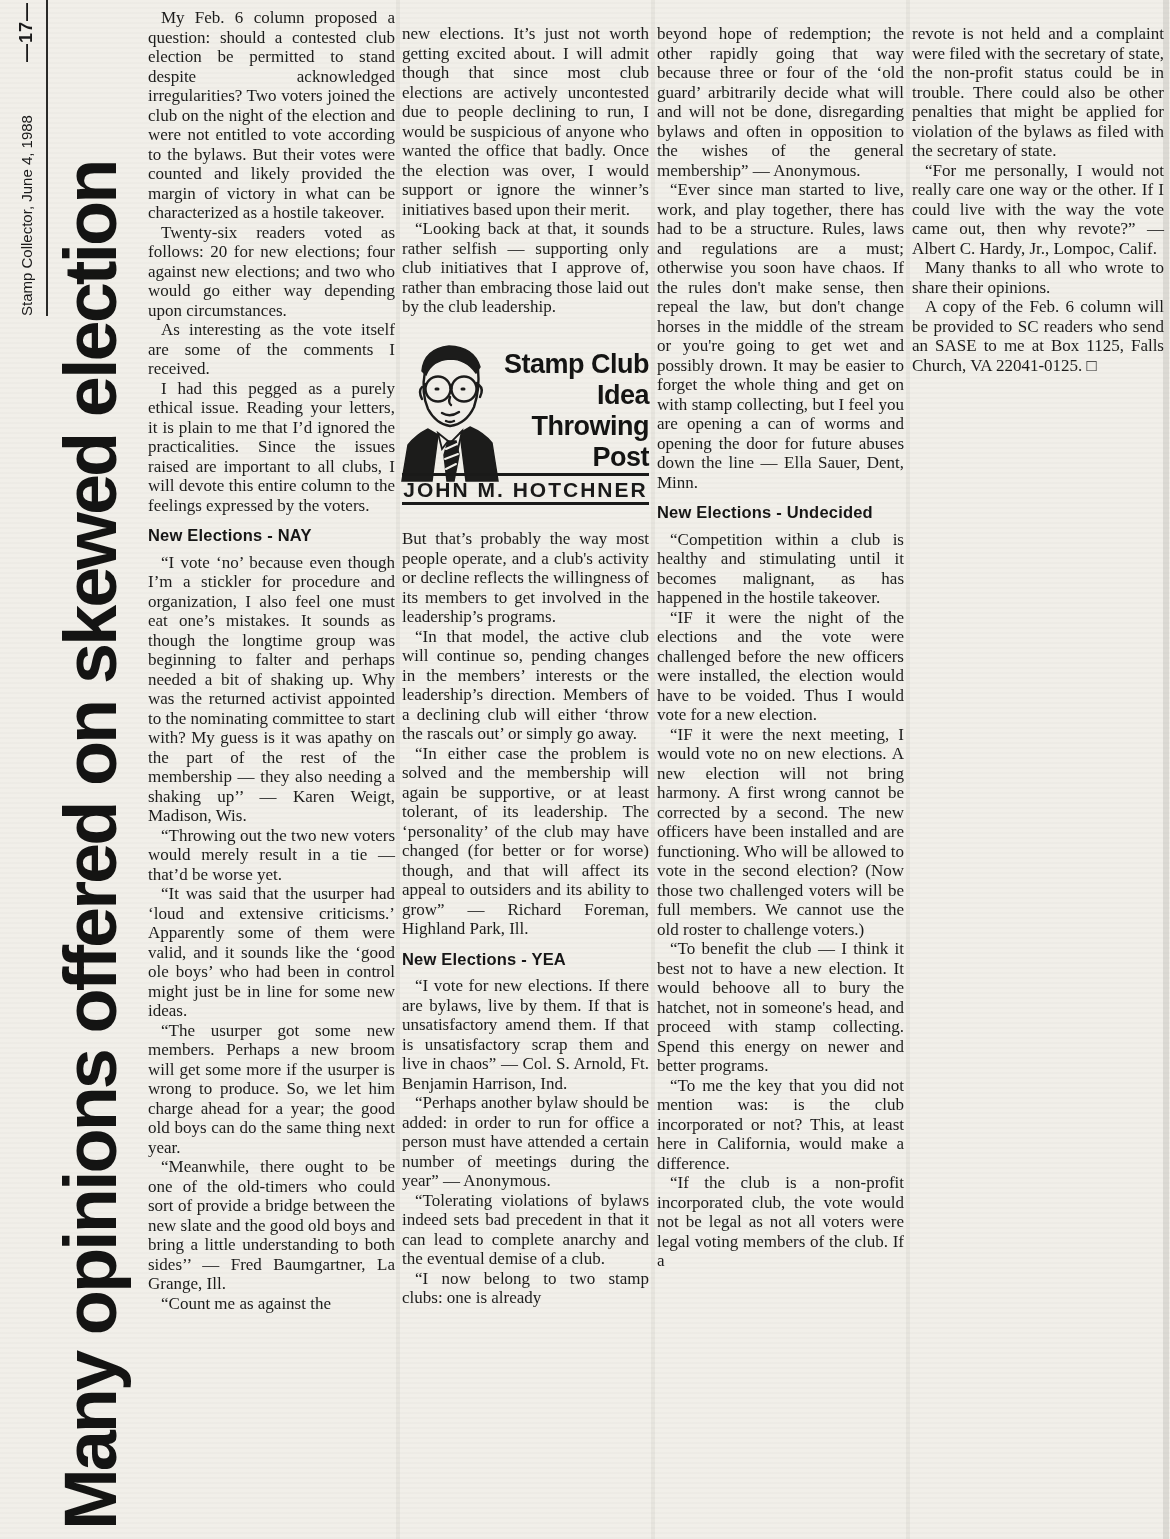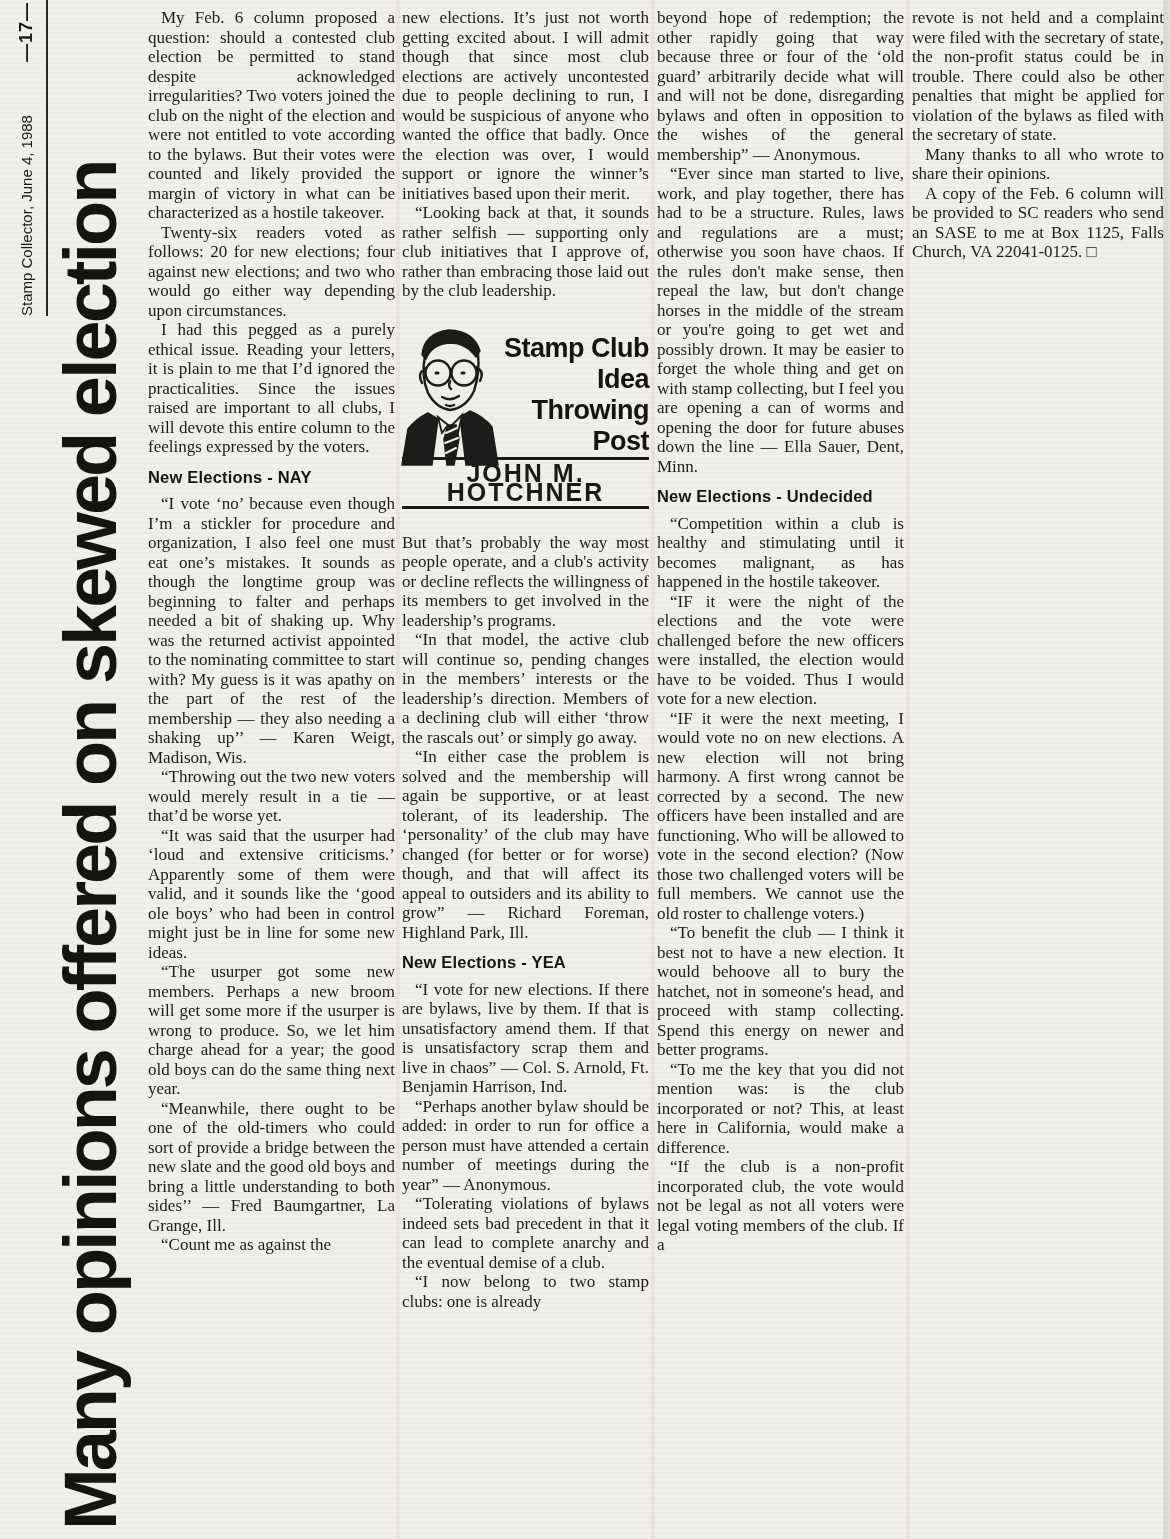--- a/index.html
+++ b/index.html
@@ -69,21 +69,21 @@
     hyphens: auto;
     -webkit-hyphens: auto;
     color: #1c1c1b;
   }
   .col-1 { left: 148px; }
   .col-2 { left: 402px; }
   .col-3 { left: 657px; }
   .col-4 { left: 912px; width: 252px; }
 
   .col p { margin: 0; text-indent: 13px; }
-  .col p.noindent { text-indent: 0; }
+  .col p.noindent { text-indent: 0; margin-top: 16px; }
 
   .section-head {
     font-family: "Liberation Sans", sans-serif;
     font-weight: 700;
     font-size: 16.5px;
     text-align: left;
     margin: 11px 0 7px 0;
     letter-spacing: 0.2px;
     color: #161616;
   }
@@ -99,21 +99,21 @@
     font-weight: 700;
     font-size: 27px;
     line-height: 31px;
     padding-top: 12px;
     color: #141413;
     letter-spacing: -0.5px;
   }
   .logo-rule { height: 3px; background: #1a1a19; position: relative; z-index: 2; }
   .logo-byline {
     font-family: "Liberation Sans", sans-serif;
-    font-size: 25px;
+    font-size: 21px;
     font-weight: 600;
     letter-spacing: 2px;
     text-align: center;
     padding: 4px 0 3px 0;
     color: #1a1a19;
   }
 
   
   .gutter { position: absolute; top: 0; height: 1539px; width: 4px; background: rgba(110,110,104,0.08); }
   .g1 { left: 396px; } .g2 { left: 651px; } .g3 { left: 906px; }
@@ -133,20 +133,21 @@
     <span>Stamp Collector, June 4, 1988</span>
     <span class="pageno">—17—</span>
   </div>
   <div class="masthead-rule"></div>
 
   <div class="headline">Many opinions offered on skewed election</div>
 
   <div class="col col-1">
     <p>My Feb. 6 column proposed a question: should a contested club election be permitted to stand despite acknowledged irregularities? Two voters joined the club on the night of the election and were not entitled to vote according to the bylaws. But their votes were counted and likely provided the margin of victory in what can be characterized as a hostile takeover.</p>
     <p>Twenty-six readers voted as follows: 20 for new elections; four against new elections; and two who would go either way depending upon circumstances.</p>
+    <p>As interesting as the vote itself are some of the comments I received.</p>
     <p>I had this pegged as a purely ethical issue. Reading your letters, it is plain to me that I’d ignored the practicalities. Since the issues raised are important to all clubs, I will devote this entire column to the feelings expressed by the voters.</p>
     <div class="section-head">New Elections - NAY</div>
     <p>“I vote ‘no’ because even though I’m a stickler for procedure and organization, I also feel one must eat one’s mistakes. It sounds as though the longtime group was beginning to falter and perhaps needed a bit of shaking up. Why was the returned activist appointed to the nominating committee to start with? My guess is it was apathy on the part of the rest of the membership — they also needing a shaking up’’ — Karen Weigt, Madison, Wis.</p>
     <p>“Throwing out the two new voters would merely result in a tie — that’d be worse yet.</p>
     <p>“It was said that the usurper had ‘loud and extensive criticisms.’ Apparently some of them were valid, and it sounds like the ‘good ole boys’ who had been in control might just be in line for some new ideas.</p>
     <p>“The usurper got some new members. Perhaps a new broom will get some more if the usurper is wrong to produce. So, we let him charge ahead for a year; the good old boys can do the same thing next year.</p>
     <p>“Meanwhile, there ought to be one of the old-timers who could sort of provide a bridge between the new slate and the good old boys and bring a little understanding to both sides’’ — Fred Baumgartner, La Grange, Ill.</p>
     <p>“Count me as against the</p>
   </div>
 
@@ -215,17 +216,18 @@
     <p>“Competition within a club is healthy and stimulating until it becomes malignant, as has happened in the hostile takeover.</p>
     <p>“IF it were the night of the elections and the vote were challenged before the new officers were installed, the election would have to be voided. Thus I would vote for a new election.</p>
     <p>“IF it were the next meeting, I would vote no on new elections. A new election will not bring harmony. A first wrong cannot be corrected by a second. The new officers have been installed and are functioning. Who will be allowed to vote in the second election? (Now those two challenged voters will be full members. We cannot use the old roster to challenge voters.)</p>
     <p>“To benefit the club — I think it best not to have a new election. It would behoove all to bury the hatchet, not in someone's head, and proceed with stamp collecting. Spend this energy on newer and better programs.</p>
     <p>“To me the key that you did not mention was: is the club incorporated or not? This, at least here in California, would make a difference.</p>
     <p>“If the club is a non-profit incorporated club, the vote would not be legal as not all voters were legal voting members of the club. If a</p>
   </div>
 
   <div class="col col-4">
     <p class="noindent">revote is not held and a complaint were filed with the secretary of state, the non-profit status could be in trouble. There could also be other penalties that might be applied for violation of the bylaws as filed with the secretary of state.</p>
+    <p>“For me personally, I would not really care one way or the other. If I could live with the way the vote came out, then why revote?” — Albert C. Hardy, Jr., Lompoc, Calif.</p>
     <p>Many thanks to all who wrote to share their opinions.</p>
     <p>A copy of the Feb. 6 column will be provided to SC readers who send an SASE to me at Box 1125, Falls Church, VA 22041-0125. □</p>
   </div>
 
 </div>
 
 </body></html>

